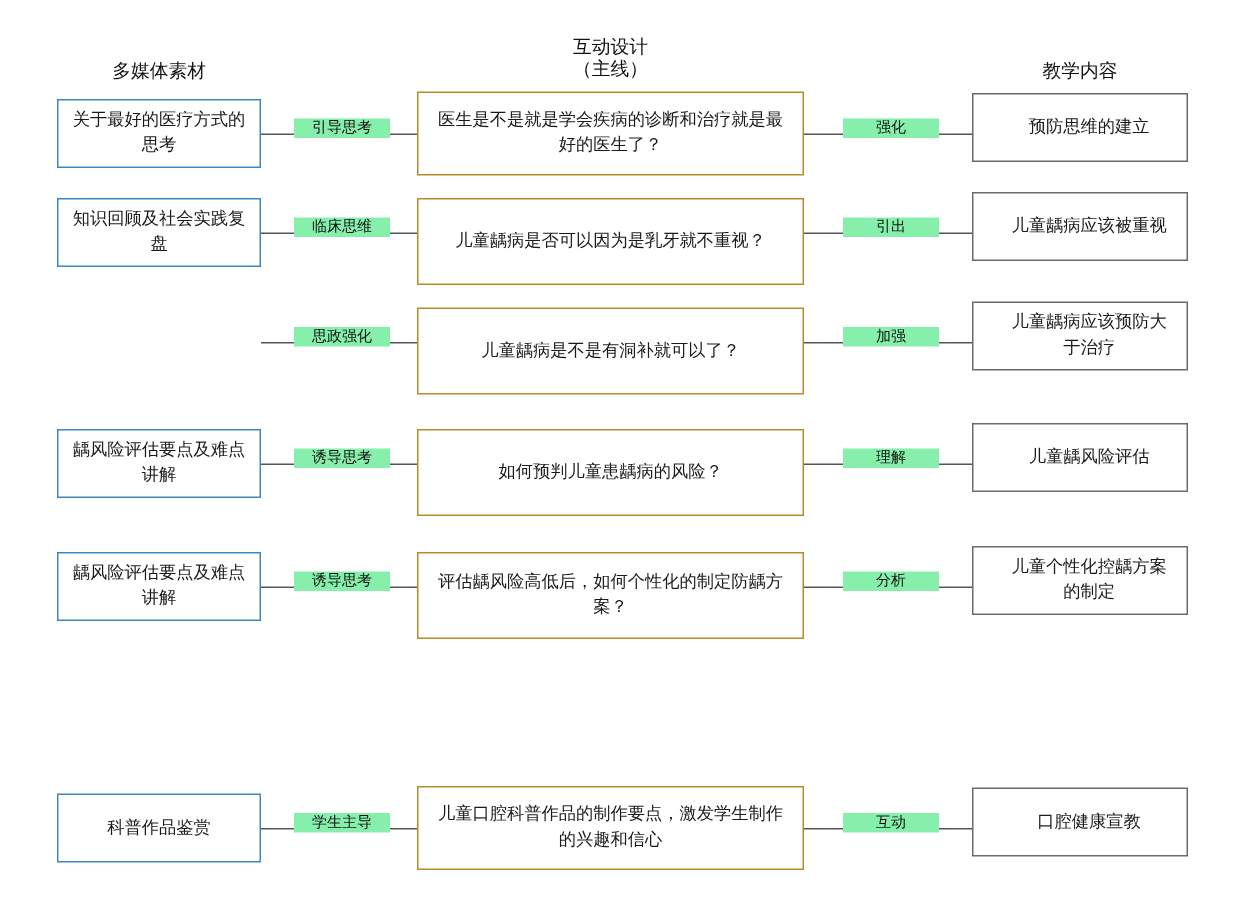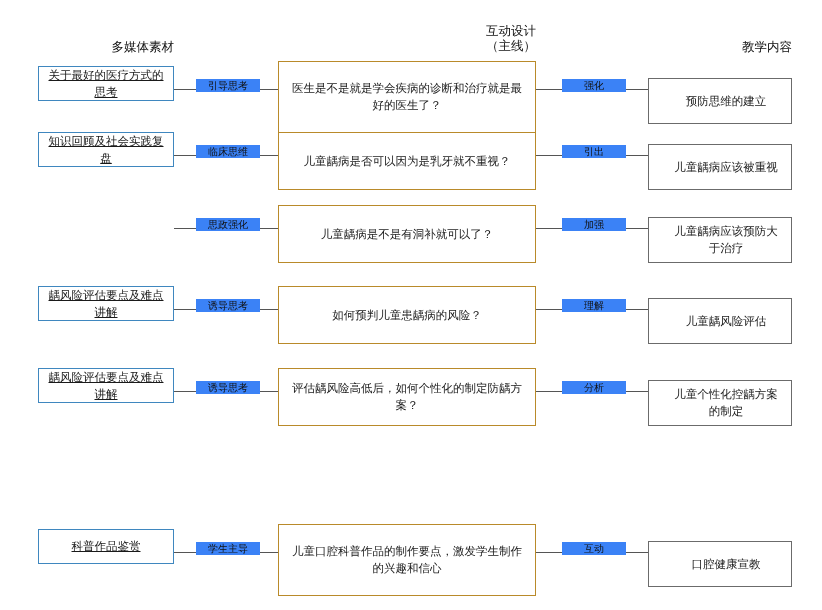--- a/index.html
+++ b/index.html
@@ -15,21 +15,21 @@
     position: relative;
     overflow: hidden;
   }
   #diagram {
     position: relative;
     width: 822px;
     height: 610px;
   }
   .col-header {
     position: absolute;
-    text-align: right;
+    text-align: center;
     font-size: 12.5px;
     color: #111;
     font-weight: normal;
     line-height: 15px;
   }
   .col-header.left   { left: 38px;  top: 40px;  width: 136px; }
   .col-header.mid    { left: 278px; top: 24px;  width: 258px; }
   .col-header.right  { left: 648px; top: 40px;  width: 144px; }
 
   .row {
@@ -46,60 +46,59 @@
     justify-content: center;
     text-align: center;
     font-size: 11.5px;
     line-height: 17px;
     background: #ffffff;
     padding: 2px 8px;
   }
   .node.left {
     left: 38px;
     width: 136px;
-    height: 35px;
+    height: 46px;
     top: 8px;
     border: 1.3px solid #3f87bf;
-    text-decoration: underline;
   }
   .node.mid {
     left: 278px;
     width: 258px;
     height: 58px;
     top: 8px;
     border: 1.3px solid #b98a2a;
   }
   .node.right {
     left: 648px;
     width: 144px;
     height: 46px;
-    top: 20px;
+    top: 4px;
     border: 1.3px solid #6b6b6b;
     padding-left: 20px;
   }
   .node.tall {
-    height: 72px;
+    height: 56px;
     top: 3px;
   }
 
   .connector {
     position: absolute;
     top: 31px;
     height: 1px;
     background: #555;
   }
   .connector.left-conn  { left: 174px; width: 104px; }
   .connector.right-conn { left: 536px; width: 112px; }
 
   .conn-label {
     position: absolute;
     top: 21px;
     font-size: 10px;
     color: #111;
-    background: #3b82f6;
+    background: #86efac;
     padding: 0 2px;
     text-align: center;
     line-height: 13px;
     white-space: nowrap;
   }
   .conn-label.left-lbl  { left: 196px; width: 60px; }
   .conn-label.right-lbl { left: 562px; width: 60px; }
 </style>
 </head>
 <body>

